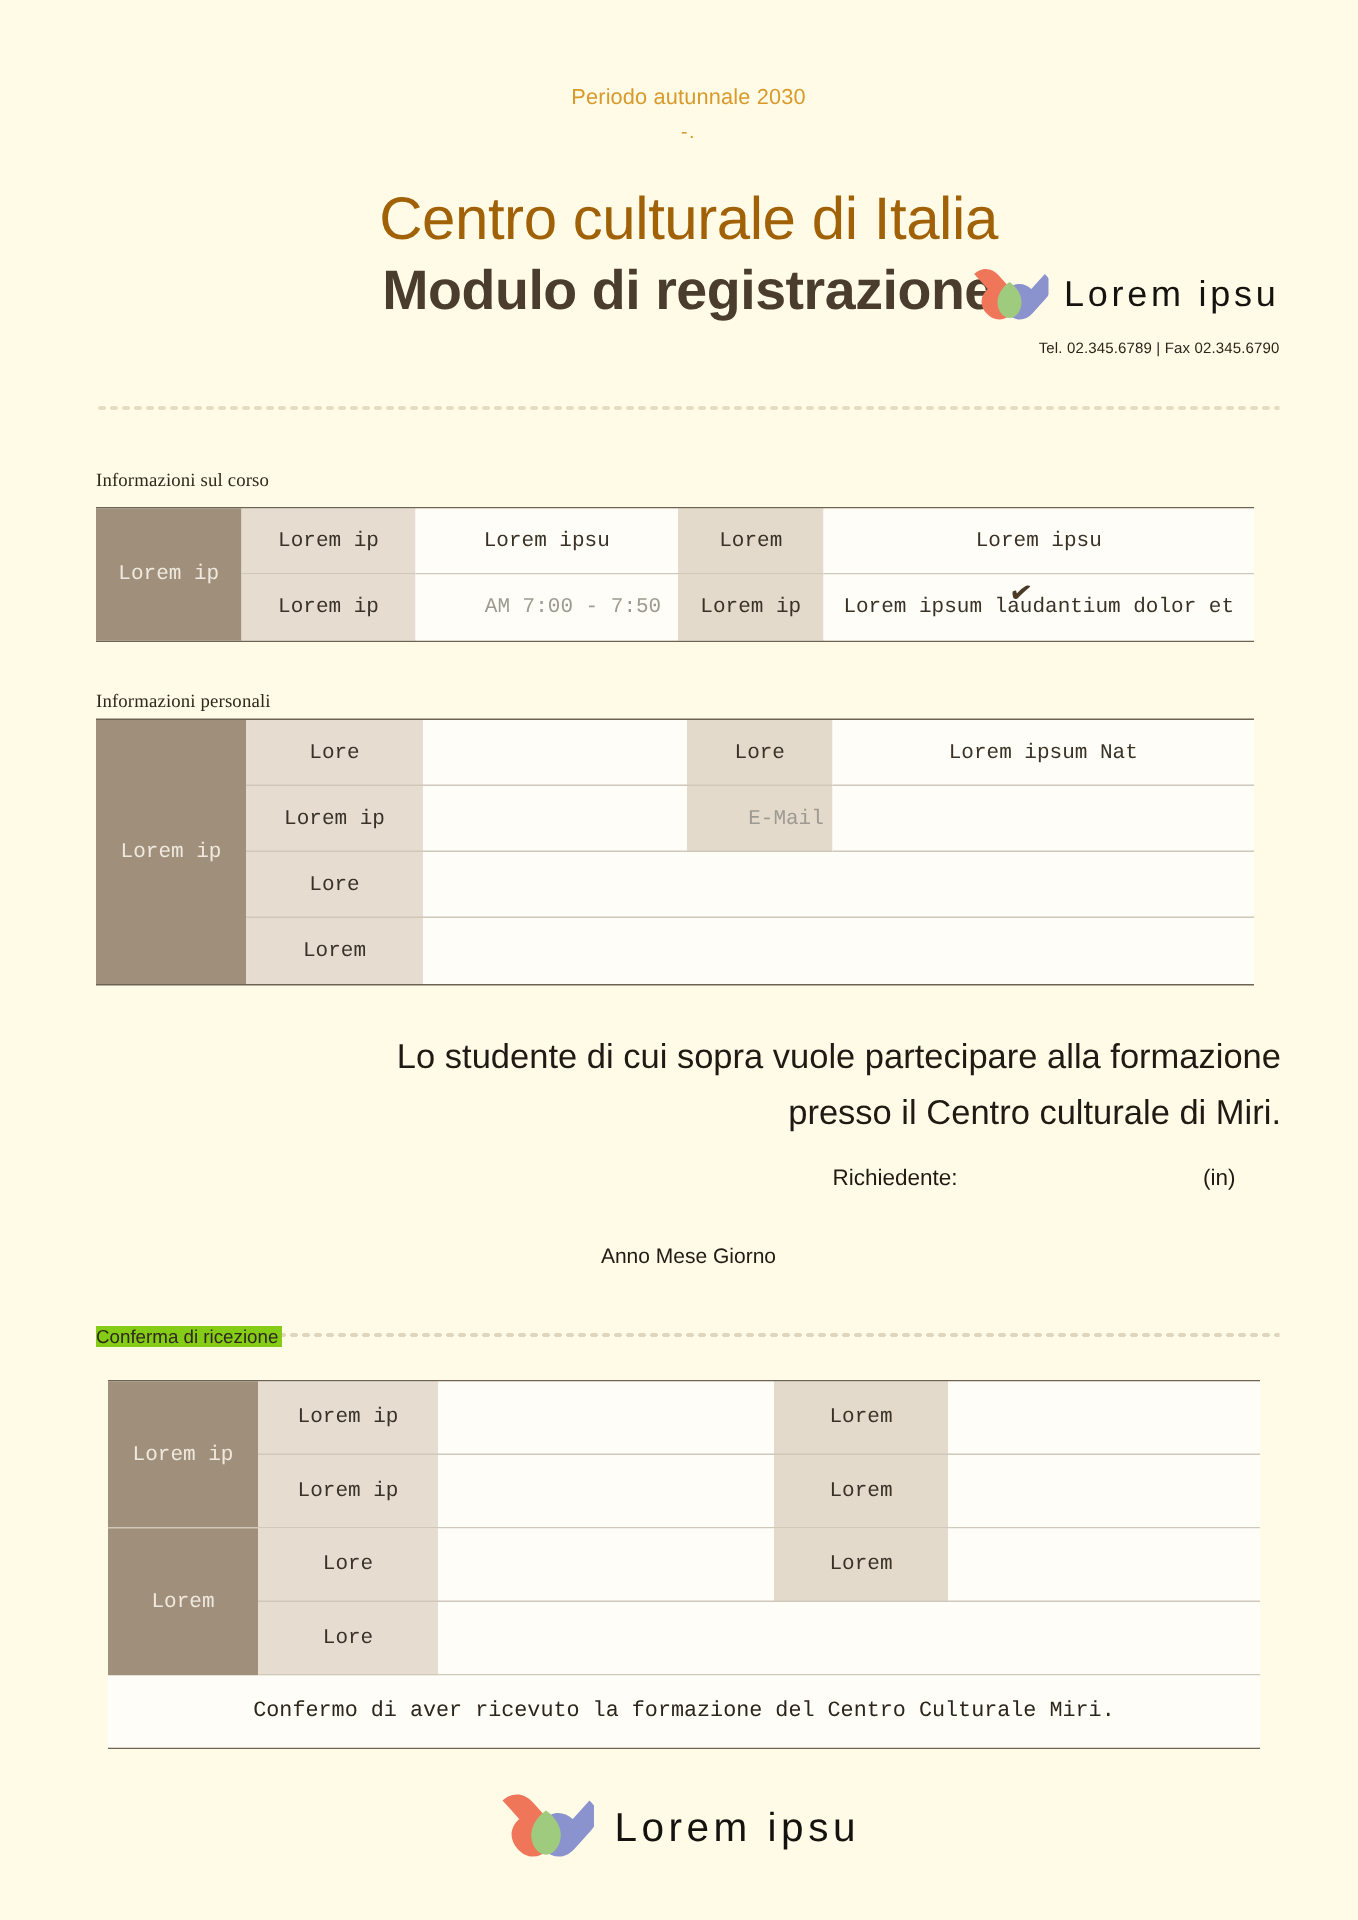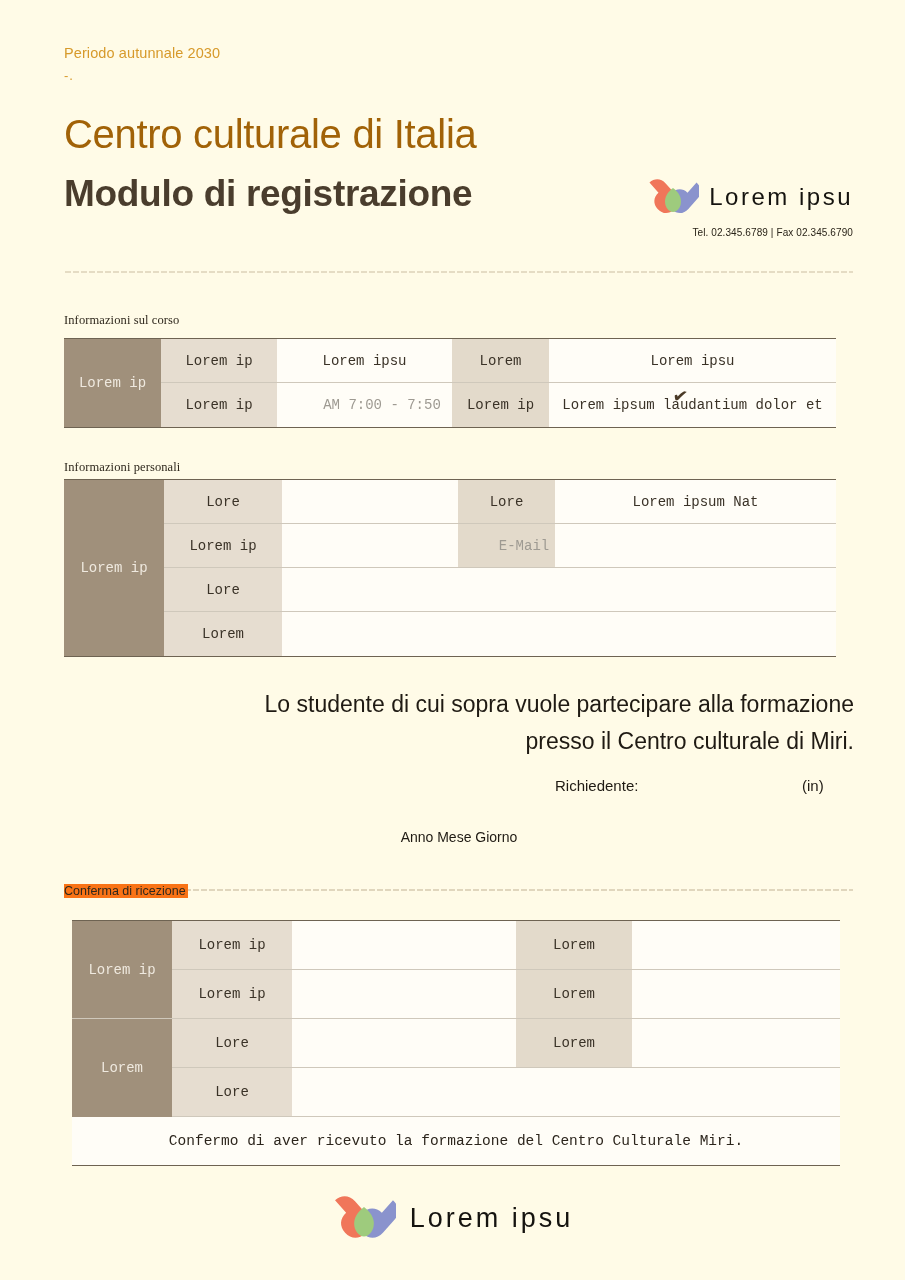--- a/index.html
+++ b/index.html
@@ -20,22 +20,23 @@
     position: relative;
     width: 905px;
     height: 1280px;
     box-sizing: border-box;
   }
 
   
   .header {
     position: absolute;
     left: 64px;
-    top: 44px;
+    top: 56px;
     width: 790px;
+    text-align: center;
   }
   .period {
     font-size: 14.5px;
     color: #d79a2b;
     letter-spacing: .1px;
     line-height: 1.35;
   }
   .period-sub {
     font-size: 13px;
     color: #d79a2b;
@@ -45,21 +46,21 @@
   }
   .title-main {
     margin-top: 30px;
     font-size: 40px;
     font-weight: 400;
     color: #a16207;
     letter-spacing: -0.3px;
     line-height: 1.05;
   }
   .title-sub {
-    margin-top: 20px;
+    margin-top: 8px;
     font-size: 37px;
     font-weight: bold;
     color: #4a3d2d;
     letter-spacing: -0.3px;
     line-height: 1.05;
   }
 
   
   .brand-top {
     position: absolute;
@@ -209,21 +210,21 @@
     color: #1f1a13;
   }
 
   
   .conf-label {
     position: absolute;
     left: 64px;
     top: 884px;
     font-size: 12.5px;
     color: #2f281d;
-    background: #f97316;
+    background: #84cc16;
     padding-right: 2px;
     z-index: 2;
     white-space: nowrap;
   }
   .conf-dots {
     position: absolute;
     left: 64px;
     top: 888px;
     width: 789px;
     height: 4px;

